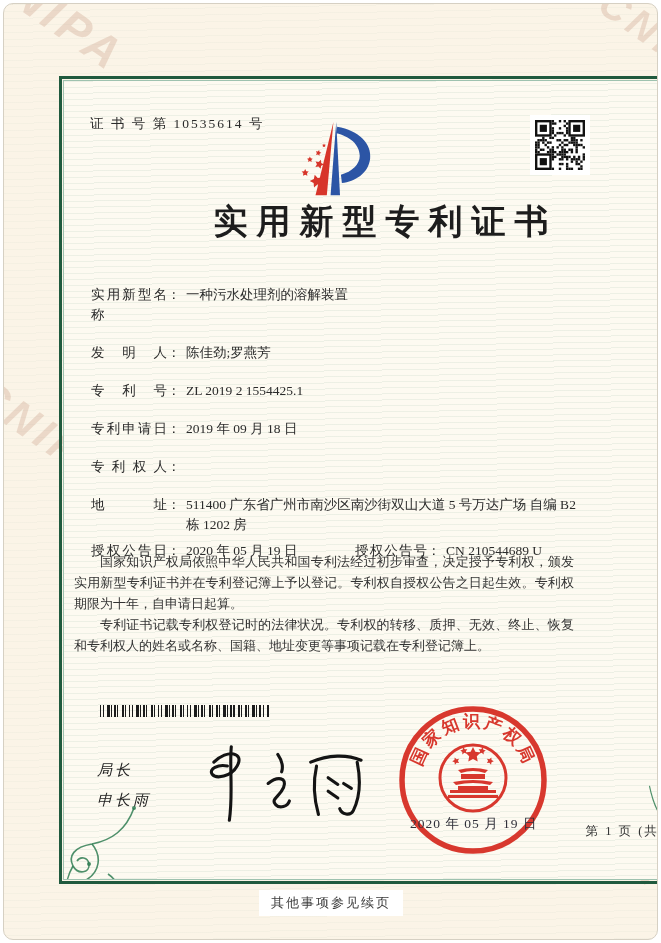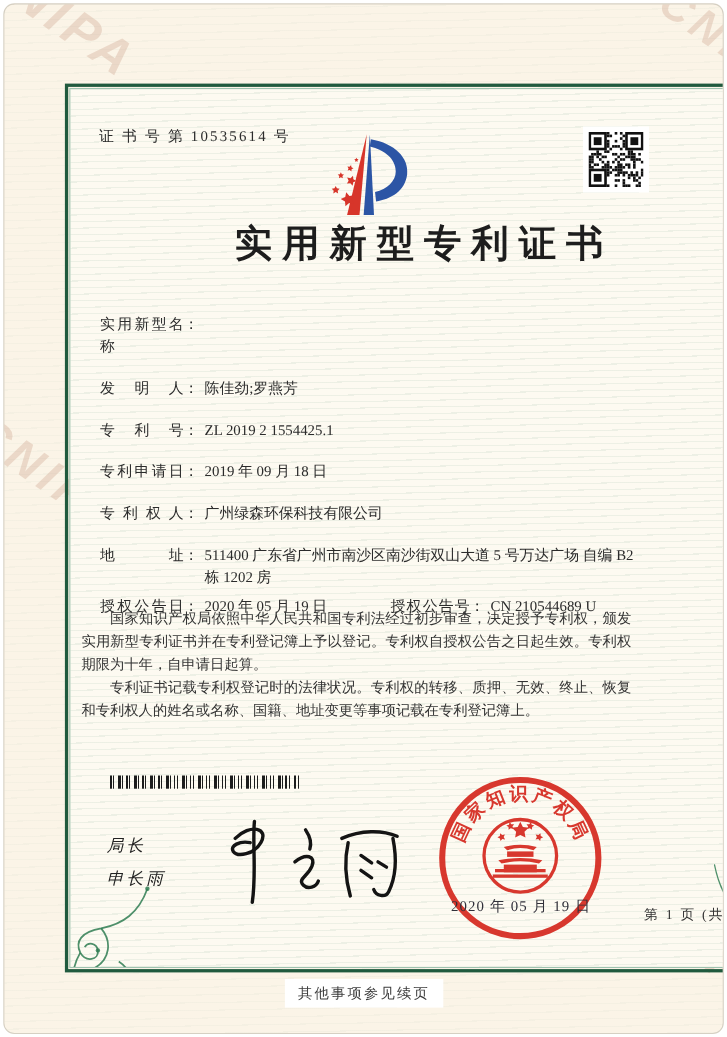--- a/index.html
+++ b/index.html
@@ -235,40 +235,40 @@
             </g>
           </svg>
       </div>
 
       <div class="title">实用新型专利证书</div>
 
       <div class="fields">
         <div class="frow">
           <span class="flabel">实用新型名称</span>
             <span class="colon">：</span>
+            <span class="fvalue">一种污水处理剂的溶解装置</span>
         </div>
         <div class="frow">
           <span class="flabel">发明人</span>
             <span class="colon">：</span>
             <span class="fvalue">陈佳劲;罗燕芳</span>
         </div>
         <div class="frow">
           <span class="flabel">专利号</span>
             <span class="colon">：</span>
             <span class="fvalue">ZL 2019 2 1554425.1</span>
         </div>
         <div class="frow">
           <span class="flabel">专利申请日</span>
             <span class="colon">：</span>
             <span class="fvalue">2019 年 09 月 18 日</span>
         </div>
         <div class="frow">
           <span class="flabel">专利权人</span>
             <span class="colon">：</span>
-            <span class="fvalue">广州绿森环保科技有限公司</span>
         </div>
         <div class="frow address">
           <span class="flabel">地址</span>
             <span class="colon">：</span>
             <span class="fvalue">511400 广东省广州市南沙区南沙街双山大道 5 号万达广场 自编 B2 栋 1202 房</span>
         </div>
         <div class="frow">
           <span class="flabel">授权公告日</span>
             <span class="colon">：</span>
             <span class="fvalue">2020 年 05 月 19 日</span>

